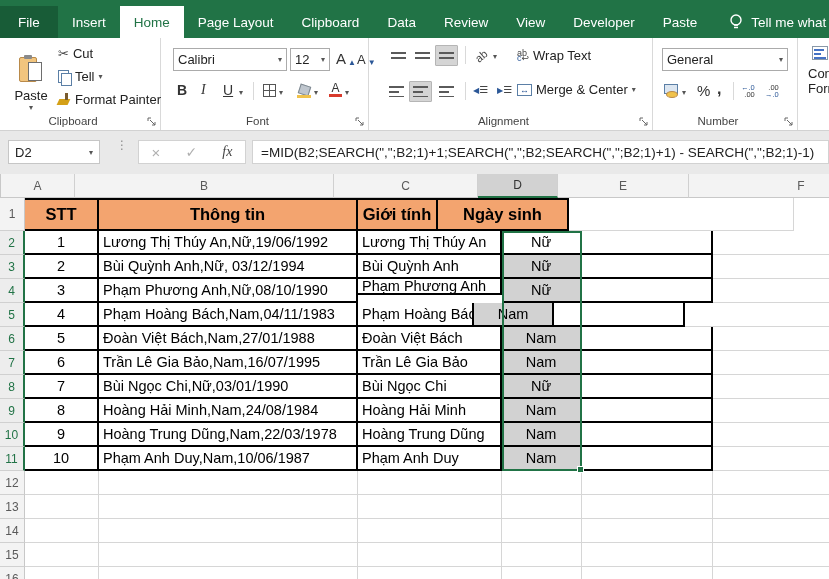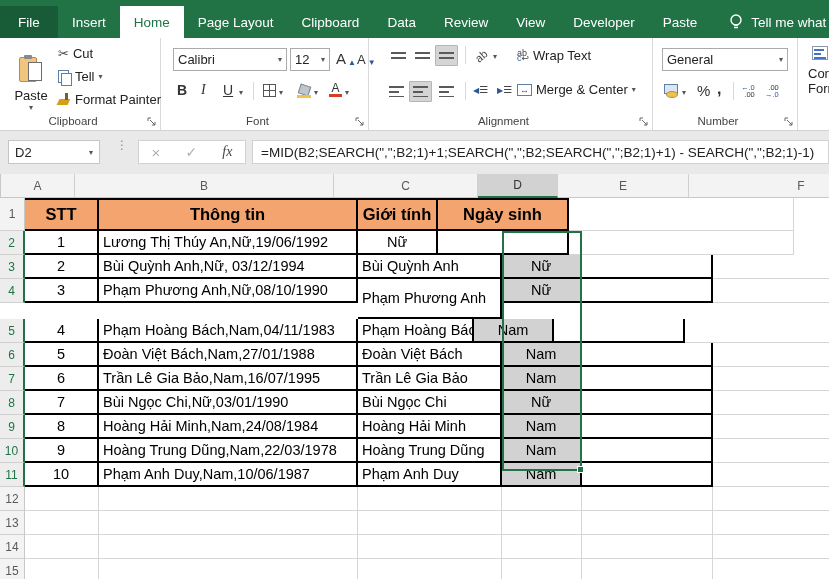--- a/index.html
+++ b/index.html
@@ -301,38 +301,39 @@
         <div class="cell tc ttop thead tfirst" style="width: 74px; height: 33px;">STT</div>
         <div class="cell tc ttop thead" style="width: 259px; height: 33px;">Thông tin</div>
         <div class="cell tc ttop thead" style="width: 80px; height: 33px;">Giới tính</div>
         <div class="cell tc ttop thead" style="width: 131px; height: 33px;">Ngày sinh</div>
         <div class="cell" style="width: 225px; height: 33px;"></div>
       </div>
       <div class="grow">
         <div class="rhead selrow" style="height: 24px;">2</div>
         <div class="cell tc tfirst center" style="width: 74px; height: 24px;">1</div>
         <div class="cell tc" style="width: 259px; height: 24px;">Lương Thị Thúy An,Nữ,19/06/1992</div>
+        <div class="cell tc" style="width: 144px; height: 24px;">Lương Thị Thúy An</div>
         <div class="cell tc center" style="width: 80px; height: 24px;">Nữ</div>
         <div class="cell tc" style="width: 131px; height: 24px;"></div>
         <div class="cell" style="width: 225px; height: 24px;"></div>
       </div>
       <div class="grow">
         <div class="rhead selrow" style="height: 24px;">3</div>
         <div class="cell tc tfirst center" style="width: 74px; height: 24px;">2</div>
         <div class="cell tc" style="width: 259px; height: 24px;">Bùi Quỳnh Anh,Nữ, 03/12/1994</div>
         <div class="cell tc" style="width: 144px; height: 24px;">Bùi Quỳnh Anh</div>
         <div class="cell tc center selfill" style="width: 80px; height: 24px;">Nữ</div>
         <div class="cell tc" style="width: 131px; height: 24px;"></div>
         <div class="cell" style="width: 225px; height: 24px;"></div>
       </div>
       <div class="grow">
         <div class="rhead selrow" style="height: 24px;">4</div>
         <div class="cell tc tfirst center" style="width: 74px; height: 24px;">3</div>
         <div class="cell tc" style="width: 259px; height: 24px;">Phạm Phương Anh,Nữ,08/10/1990</div>
-        <div class="cell tc" style="width: 144px; height: 40px;">Phạm Phương Anh</div>
+        <div class="cell tc" style="width: 144px; height: 16px;">Phạm Phương Anh</div>
         <div class="cell tc center selfill" style="width: 80px; height: 24px;">Nữ</div>
         <div class="cell tc" style="width: 131px; height: 24px;"></div>
         <div class="cell" style="width: 225px; height: 24px;"></div>
       </div>
       <div class="grow">
         <div class="rhead selrow" style="height: 24px;">5</div>
         <div class="cell tc tfirst center" style="width: 74px; height: 24px;">4</div>
         <div class="cell tc" style="width: 259px; height: 24px;">Phạm Hoàng Bách,Nam,04/11/1983</div>
         <div class="cell tc" style="width: 116px; height: 24px;">Phạm Hoàng Bách</div>
         <div class="cell tc center selfill" style="width: 80px; height: 24px;">Nam</div>

